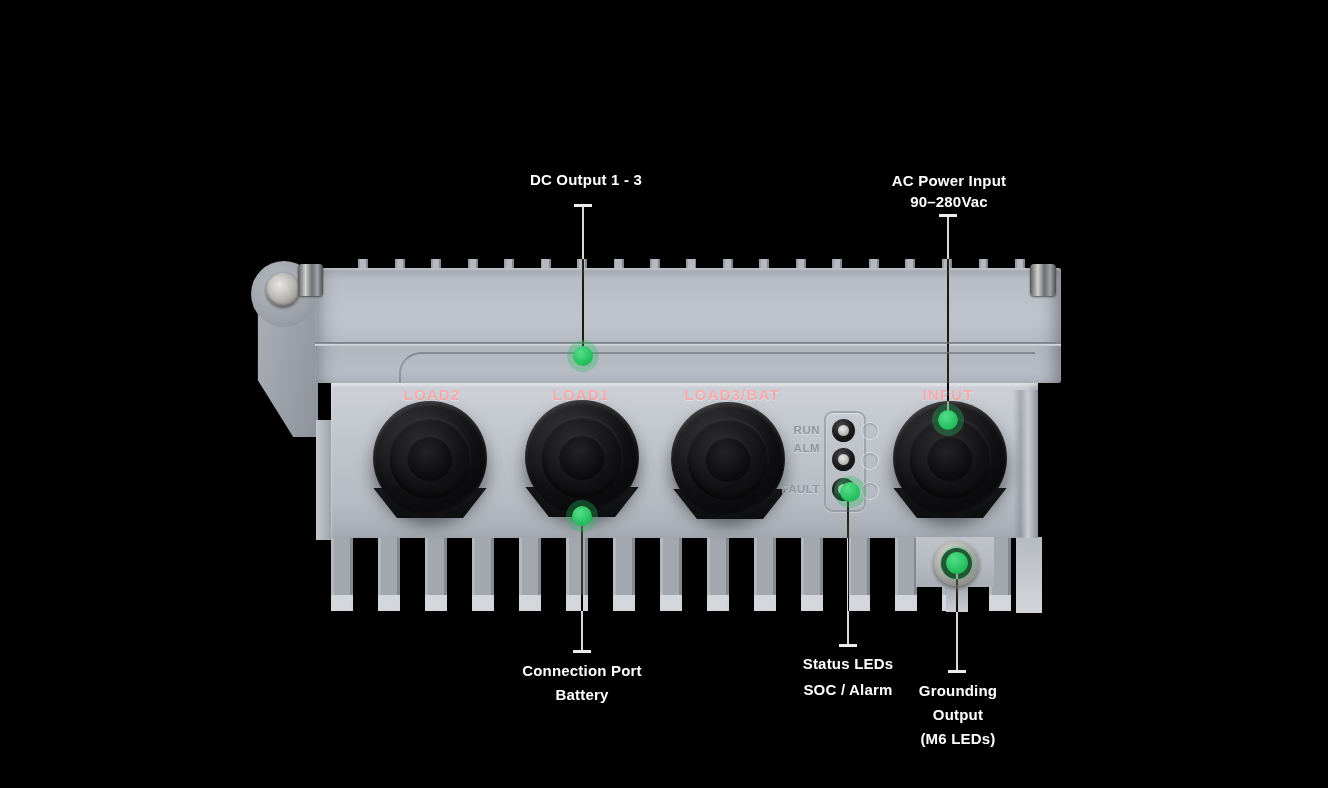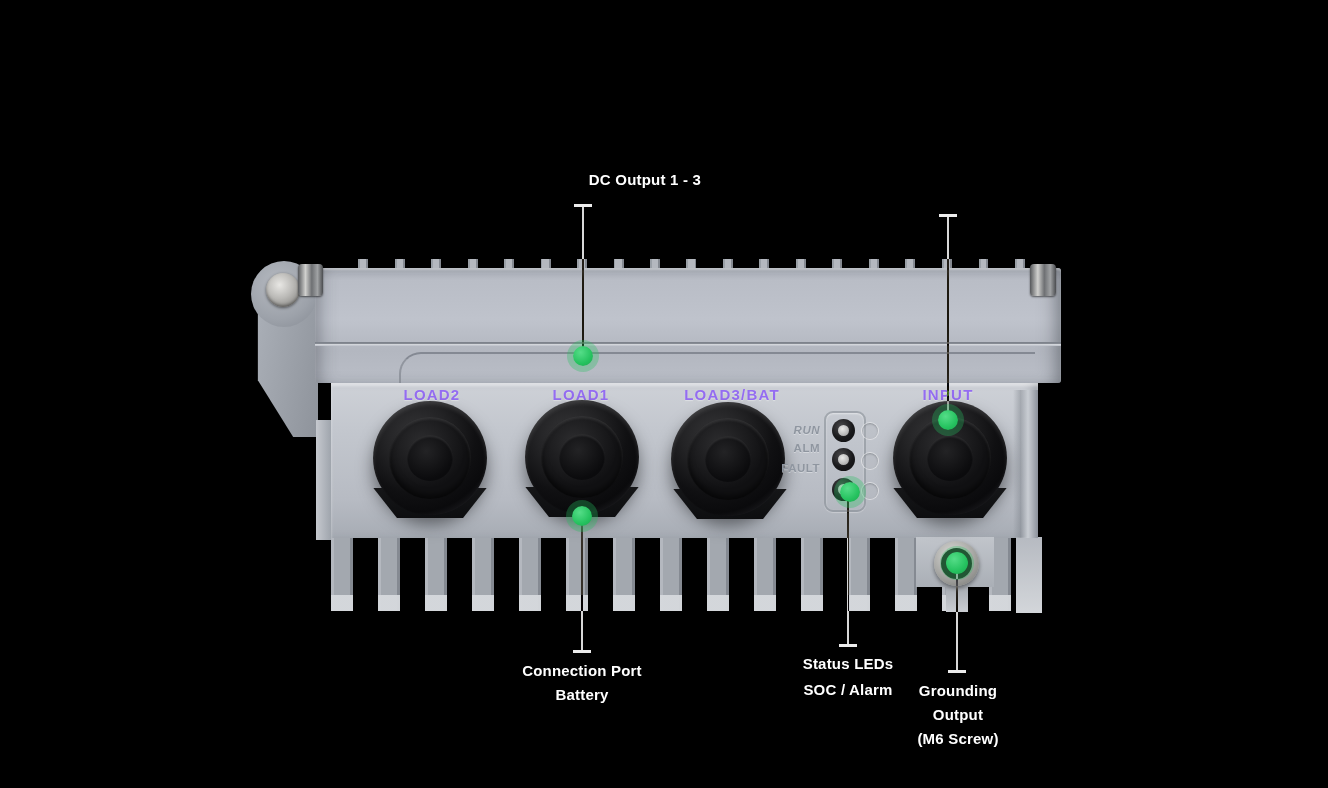--- a/index.html
+++ b/index.html
@@ -64,21 +64,21 @@
   .gland{width:114px;height:114px;border-radius:50%;z-index:16;
     background:radial-gradient(circle at 38% 30%, #353537 0%, #232325 30%, #101012 55%, #0a0a0c 72%, #232327 88%, #0c0c0e 100%);
     box-shadow:0 10px 16px rgba(15,17,20,.5), inset 0 3px 4px rgba(255,255,255,.14);}
   .gland::before{content:"";position:absolute;inset:16px;border-radius:50%;
     background:radial-gradient(circle at 40% 32%, #2d2d2f, #111113 60%);
     box-shadow:inset 0 2px 3px rgba(255,255,255,.12), inset 0 -4px 6px rgba(0,0,0,.65);}
   .gland::after{content:"";position:absolute;inset:34px;border-radius:50%;
     background:radial-gradient(circle at 42% 35%, #232325, #0b0b0d 70%);
     box-shadow:inset 0 2px 2px rgba(255,255,255,.1);}
   .port-label{top:386px;transform:translateX(-50%);z-index:14;
-    font-size:15px;font-weight:700;letter-spacing:1.2px;color:#8b5cf6;
+    font-size:15px;font-weight:700;letter-spacing:1.2px;color:#fca5a5;
     text-shadow:0 1px 1px rgba(255,255,255,.45);opacity:.85;white-space:nowrap;}
 
   
   .led-panel{left:824px;top:411px;width:38px;height:97px;border-radius:9px;z-index:15;
     border:2px solid rgba(132,138,146,.55);
     box-shadow:inset 0 1px 2px rgba(255,255,255,.5), 0 1px 1px rgba(255,255,255,.3);}
   .led{width:23px;height:23px;border-radius:50%;z-index:16;
     background:radial-gradient(circle at 40% 33%, #4a4a4c, #19191b 55%, #0e0e10);}
   .led-core{position:absolute;left:6px;top:6px;width:11px;height:11px;border-radius:50%;
     background:radial-gradient(circle at 40% 35%, #eaeae8, #bababa 60%, #8f8f8d);}
@@ -97,21 +97,21 @@
 
   
   .marker{width:20px;height:20px;border-radius:50%;z-index:40;
     background:radial-gradient(circle at 38% 32%, #55dd88, #25c25f 60%, #1da84f 100%);
     box-shadow:0 0 0 6px rgba(37,194,95,.32);}
   .pointer-line{width:2px;background:#d8d8d8;mix-blend-mode:difference;z-index:35;}
   .pointer-tbar{width:18px;height:3px;background:#ececec;z-index:36;}
   .callout-text{transform:translateX(-50%);width:230px;text-align:center;z-index:45;
     color:#fff;font-size:15px;font-weight:700;letter-spacing:.2px;line-height:23px;}
   .callout-text div{white-space:nowrap;}
-  .lh18{line-height:18px;text-align:right;} .lh21{line-height:21px;} .lh26{line-height:26px;} .lh24{line-height:24px;}
+  .lh18{line-height:18px;} .lh21{line-height:21px;} .lh26{line-height:26px;} .lh24{line-height:24px;}
 </style>
 </head>
 <body>
 
 <div class="scene">
 
   <div class="abs bracket-lobe"></div>
   <div class="abs bracket-arm"></div>
   <div class="abs bracket-bolt"></div>
   <div class="abs left-column"></div>
@@ -140,23 +140,23 @@
   <div class="abs locknut" style="left:371px;top:488px;"></div>
   <div class="abs gland" style="left:373px;top:401px;"></div>
   <div class="abs locknut" style="left:523px;top:487px;"></div>
   <div class="abs gland" style="left:525px;top:400px;"></div>
   <div class="abs locknut" style="left:671px;top:489px;"></div>
   <div class="abs gland" style="left:671px;top:402px;"></div>
   <div class="abs locknut" style="left:891px;top:488px;"></div>
   <div class="abs gland" style="left:893px;top:401px;"></div>
 
   <div class="abs led-panel"></div>
-  <div class="abs led-label" style="left:788px;top:424px;width:32px;font-style:italic;">RUN</div>
+  <div class="abs led-label" style="left:788px;top:424px;width:32px;">RUN</div>
   <div class="abs led-label" style="left:788px;top:442px;width:32px;">ALM</div>
-  <div class="abs led-label" style="left:780px;top:462px;width:40px;">FAULT</div>
+  <div class="abs led-label" style="left:780px;top:483px;width:40px;">FAULT</div>
   <div class="abs led" style="left:832px;top:419px;">
       <span class="led-core"></span>
     </div>
   <div class="abs led" style="left:832px;top:448px;">
       <span class="led-core"></span>
     </div>
   <div class="abs led" style="left:832px;top:478px;">
       <span class="led-core"></span>
     </div>
   <div class="abs emboss-circle" style="top:422px;"></div>
@@ -167,20 +167,24 @@
       <span class="washer-inner"></span>
     </div>
 
   <div class="abs callout-text lh18" style="left:586px;top:171px;">
     <div>DC Output 1 - 3</div>
   </div>
   <div class="abs pointer-tbar" style="left:574px;top:204px;"></div>
   <div class="abs pointer-line" style="left:582px;top:206px;height:150px;"></div>
   <div class="abs marker" style="left:573px;top:346px;"></div>
 
+  <div class="abs callout-text lh21" style="left:949px;top:170px;">
+    <div>AC Power Input</div>
+    <div>90–280Vac</div>
+  </div>
   <div class="abs pointer-tbar" style="left:939px;top:214px;"></div>
   <div class="abs pointer-line" style="left:947px;top:216px;height:204px;"></div>
   <div class="abs marker" style="left:938px;top:410px;"></div>
 
   <div class="abs marker" style="left:572px;top:506px;"></div>
   <div class="abs pointer-line" style="left:581px;top:517px;height:134px;"></div>
   <div class="abs pointer-tbar" style="left:573px;top:650px;"></div>
   <div class="abs callout-text lh24" style="left:582px;top:659px;">
     <div>Connection Port</div>
     <div>Battery</div>
@@ -193,16 +197,16 @@
     <div>Status LEDs</div>
     <div>SOC / Alarm</div>
   </div>
 
   <div class="abs marker" style="left:946px;top:552px;width:22px;height:22px;"></div>
   <div class="abs pointer-line" style="left:956px;top:566px;height:104px;"></div>
   <div class="abs pointer-tbar" style="left:948px;top:670px;"></div>
   <div class="abs callout-text lh24" style="left:958px;top:679px;">
     <div>Grounding</div>
     <div>Output</div>
-    <div>(M6 Screw)</div>
+    <div>(M6 LEDs)</div>
   </div>
 
 </div>
 
 </body></html>

